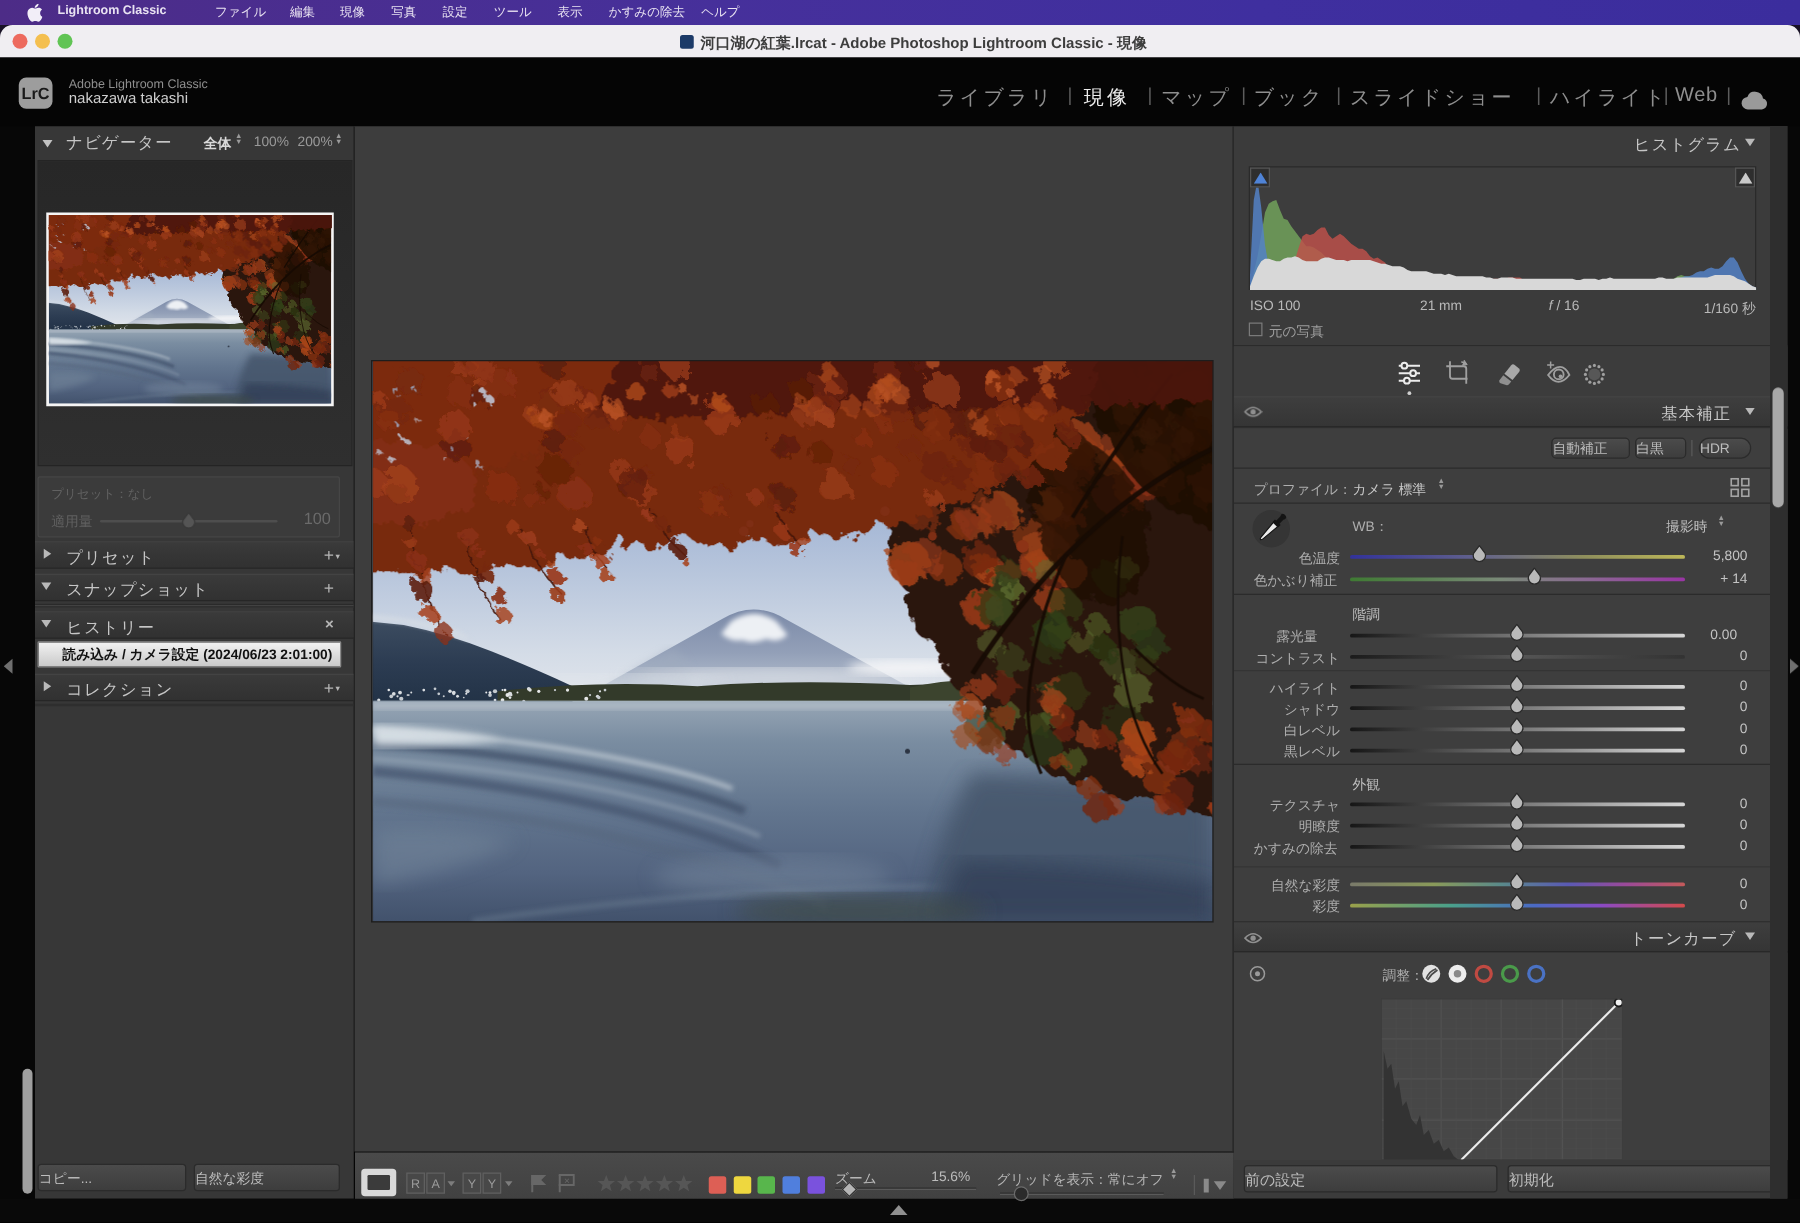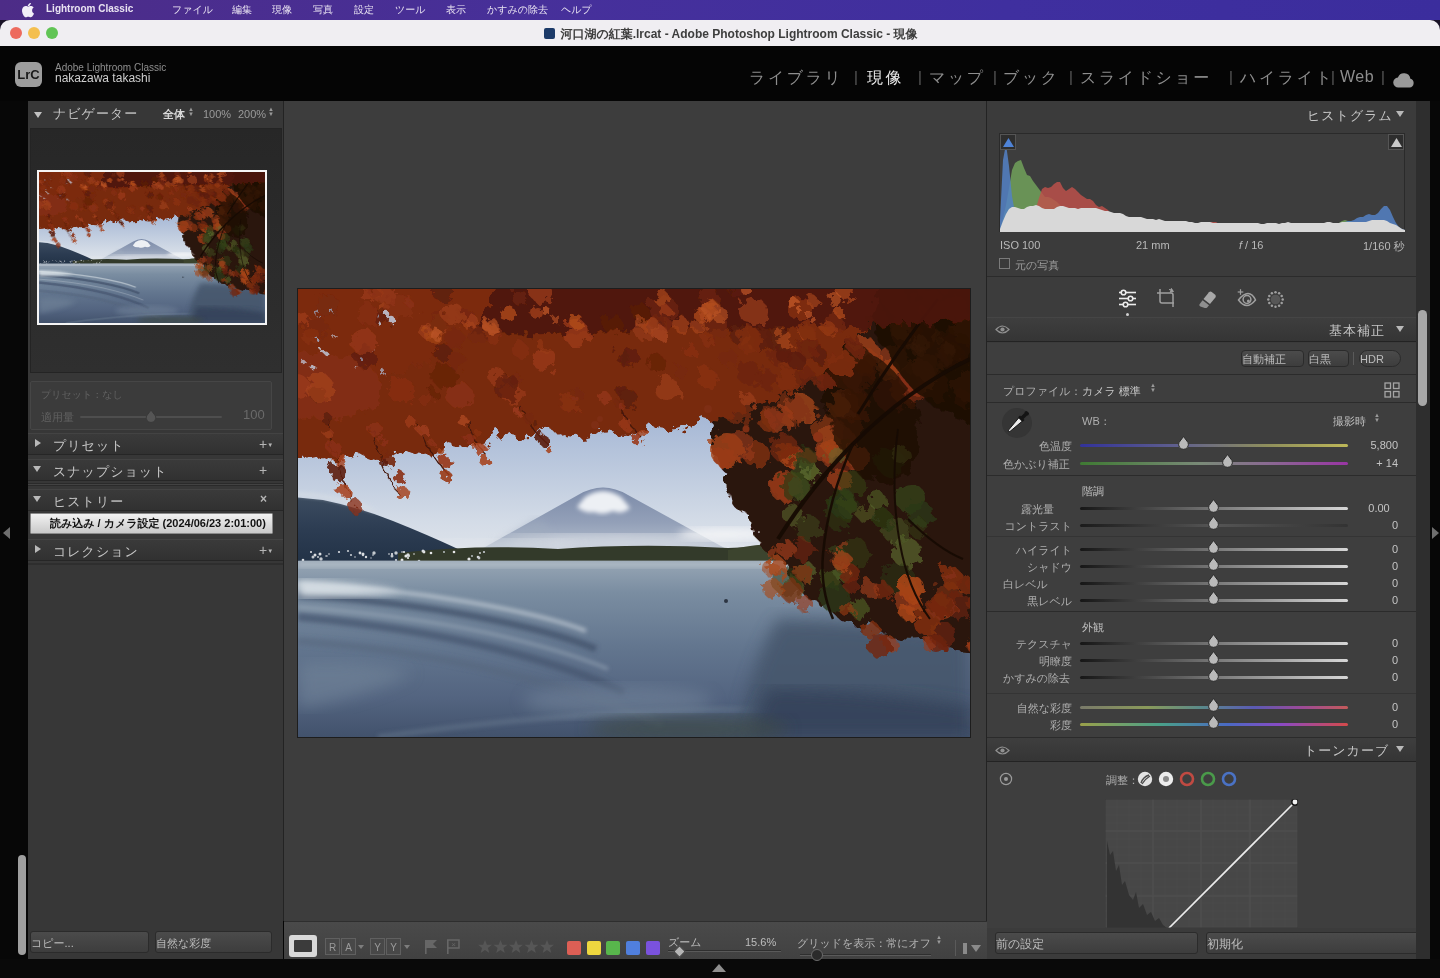--- a/index.html
+++ b/index.html
@@ -807,21 +807,21 @@
     <svg class="abs" style="left:1207px;top:540px" width="13" height="14" viewBox="0 0 13 14">
       <path d="M6.5 0.5 L11 6.5 A4.9 4.9 0 1 1 2 6.5 Z" fill="#b9b9b9" stroke="#2a2a2a" stroke-width="1"></path>
     </svg>
     <div class="val" style="left:1360px;top:543px;width:38px;text-align:right;color:#c4c4c4">0</div>
     <div class="lab" style="left:1003px;top:560px;width:69px;text-align:right">シャドウ</div>
     <div class="abs" style="left:1080px;top:565px;width:268px;height:3px;border-radius:1.5px;background:linear-gradient(90deg,#161616,#8a8a8a 60%,#d6d6d6)"></div>
     <svg class="abs" style="left:1207px;top:557px" width="13" height="14" viewBox="0 0 13 14">
       <path d="M6.5 0.5 L11 6.5 A4.9 4.9 0 1 1 2 6.5 Z" fill="#b9b9b9" stroke="#2a2a2a" stroke-width="1"></path>
     </svg>
     <div class="val" style="left:1360px;top:560px;width:38px;text-align:right;color:#c4c4c4">0</div>
-    <div class="lab" style="left:1003px;top:577px;width:69px;text-align:left">白レベル</div>
+    <div class="lab" style="left:1003px;top:577px;width:69px;text-align:right">白レベル</div>
     <div class="abs" style="left:1080px;top:582px;width:268px;height:3px;border-radius:1.5px;background:linear-gradient(90deg,#161616,#8a8a8a 60%,#d6d6d6)"></div>
     <svg class="abs" style="left:1207px;top:574px" width="13" height="14" viewBox="0 0 13 14">
       <path d="M6.5 0.5 L11 6.5 A4.9 4.9 0 1 1 2 6.5 Z" fill="#b9b9b9" stroke="#2a2a2a" stroke-width="1"></path>
     </svg>
     <div class="val" style="left:1360px;top:577px;width:38px;text-align:right;color:#c4c4c4">0</div>
     <div class="lab" style="left:1003px;top:594px;width:69px;text-align:right">黒レベル</div>
     <div class="abs" style="left:1080px;top:599px;width:268px;height:3px;border-radius:1.5px;background:linear-gradient(90deg,#161616,#8a8a8a 60%,#d6d6d6)"></div>
     <svg class="abs" style="left:1207px;top:591px" width="13" height="14" viewBox="0 0 13 14">
       <path d="M6.5 0.5 L11 6.5 A4.9 4.9 0 1 1 2 6.5 Z" fill="#b9b9b9" stroke="#2a2a2a" stroke-width="1"></path>
     </svg>

